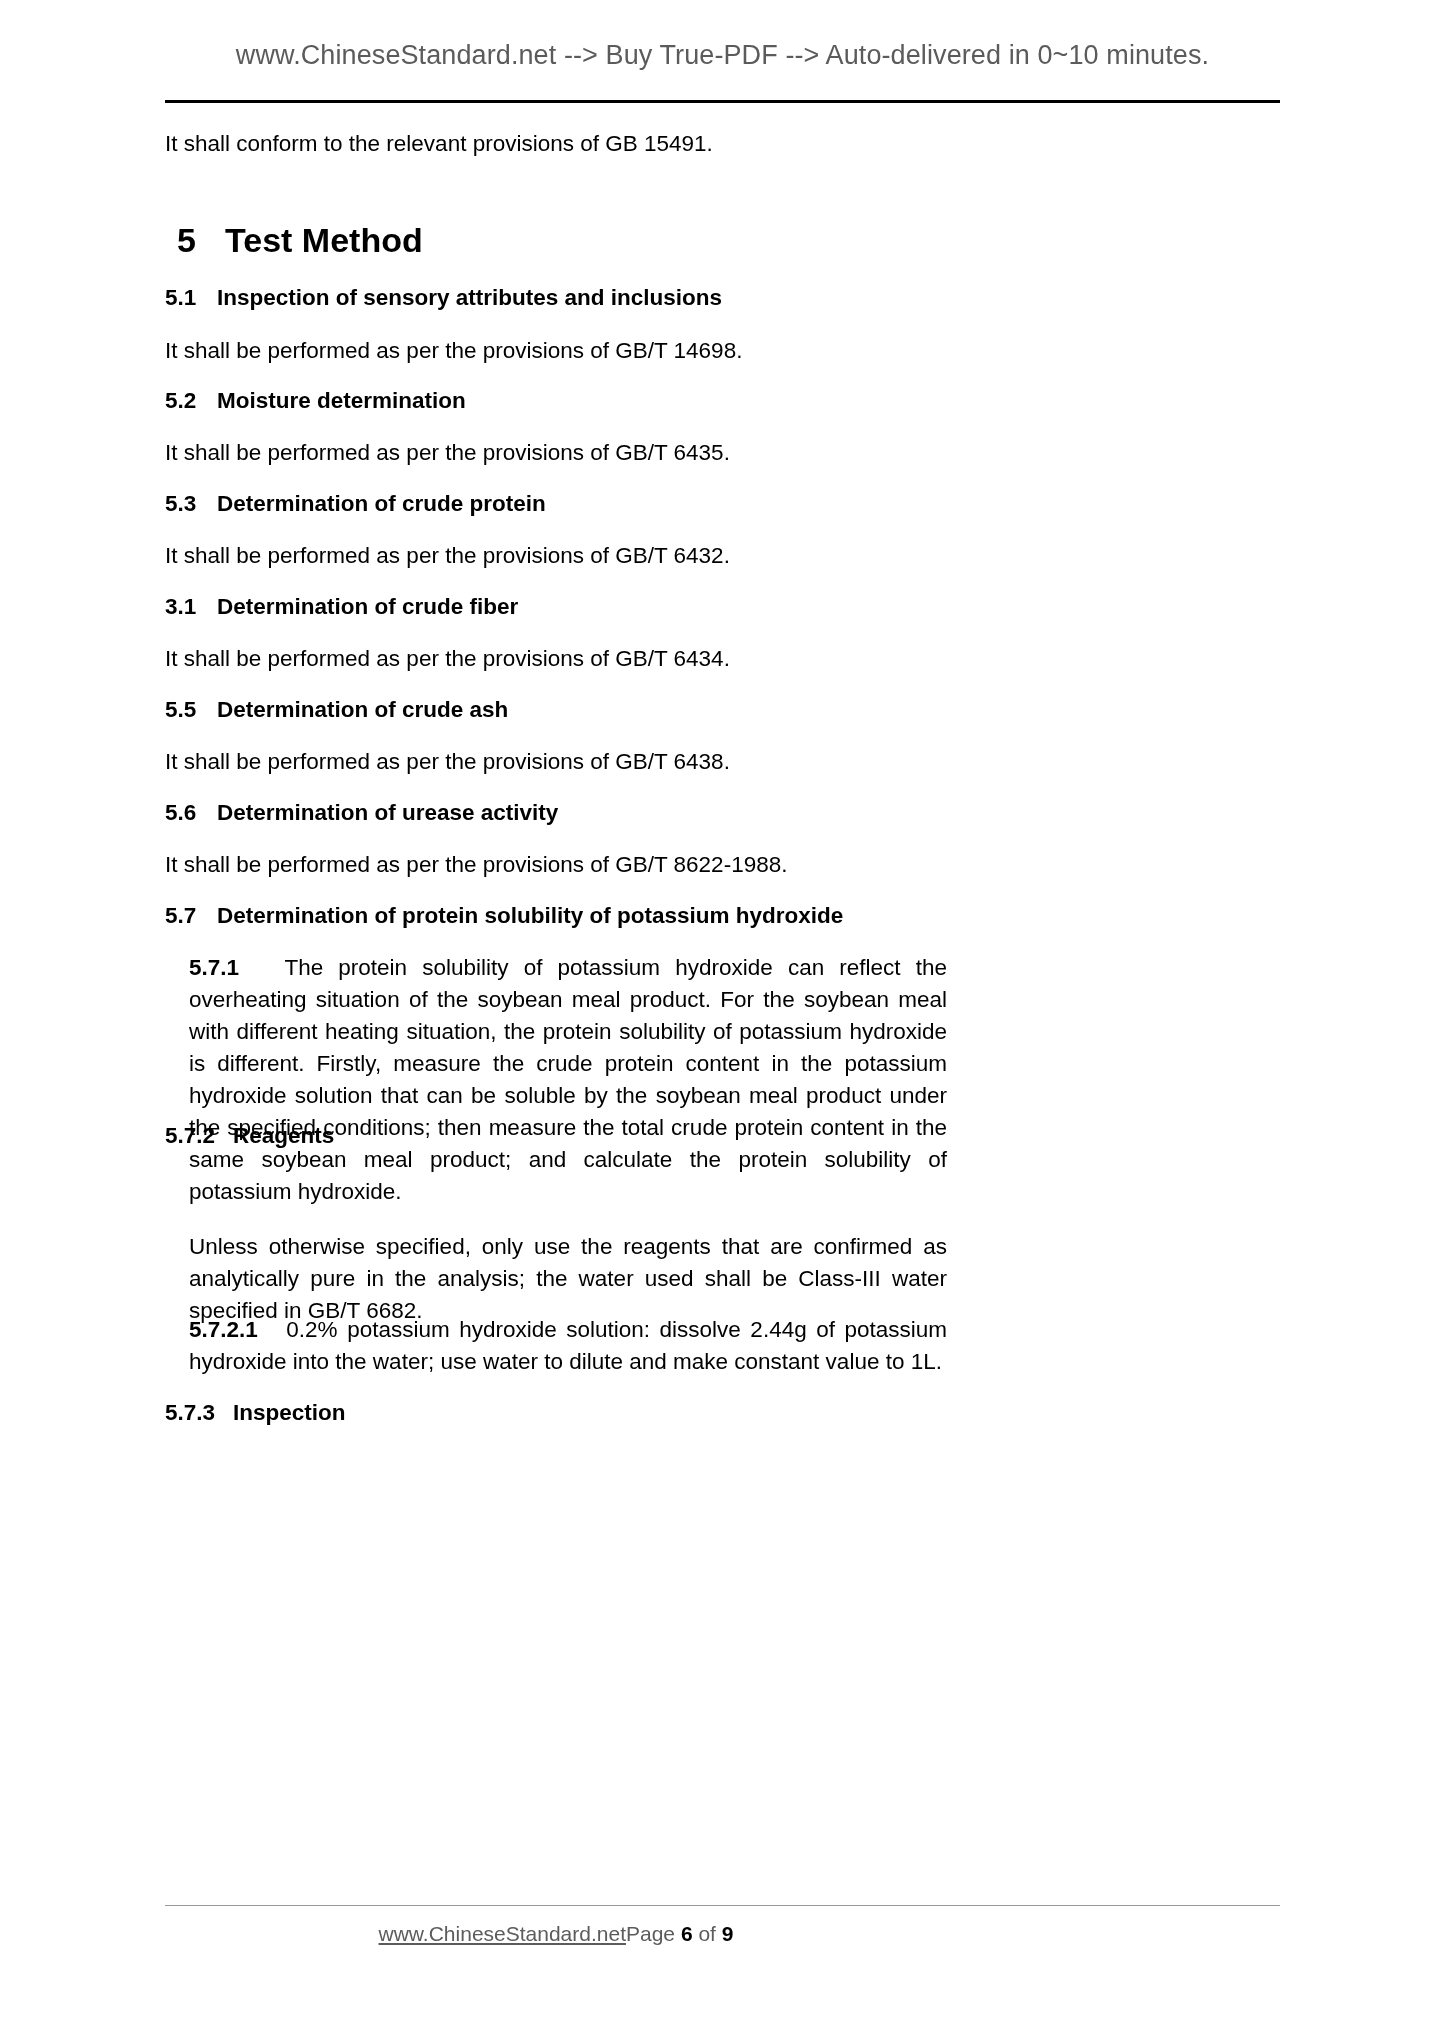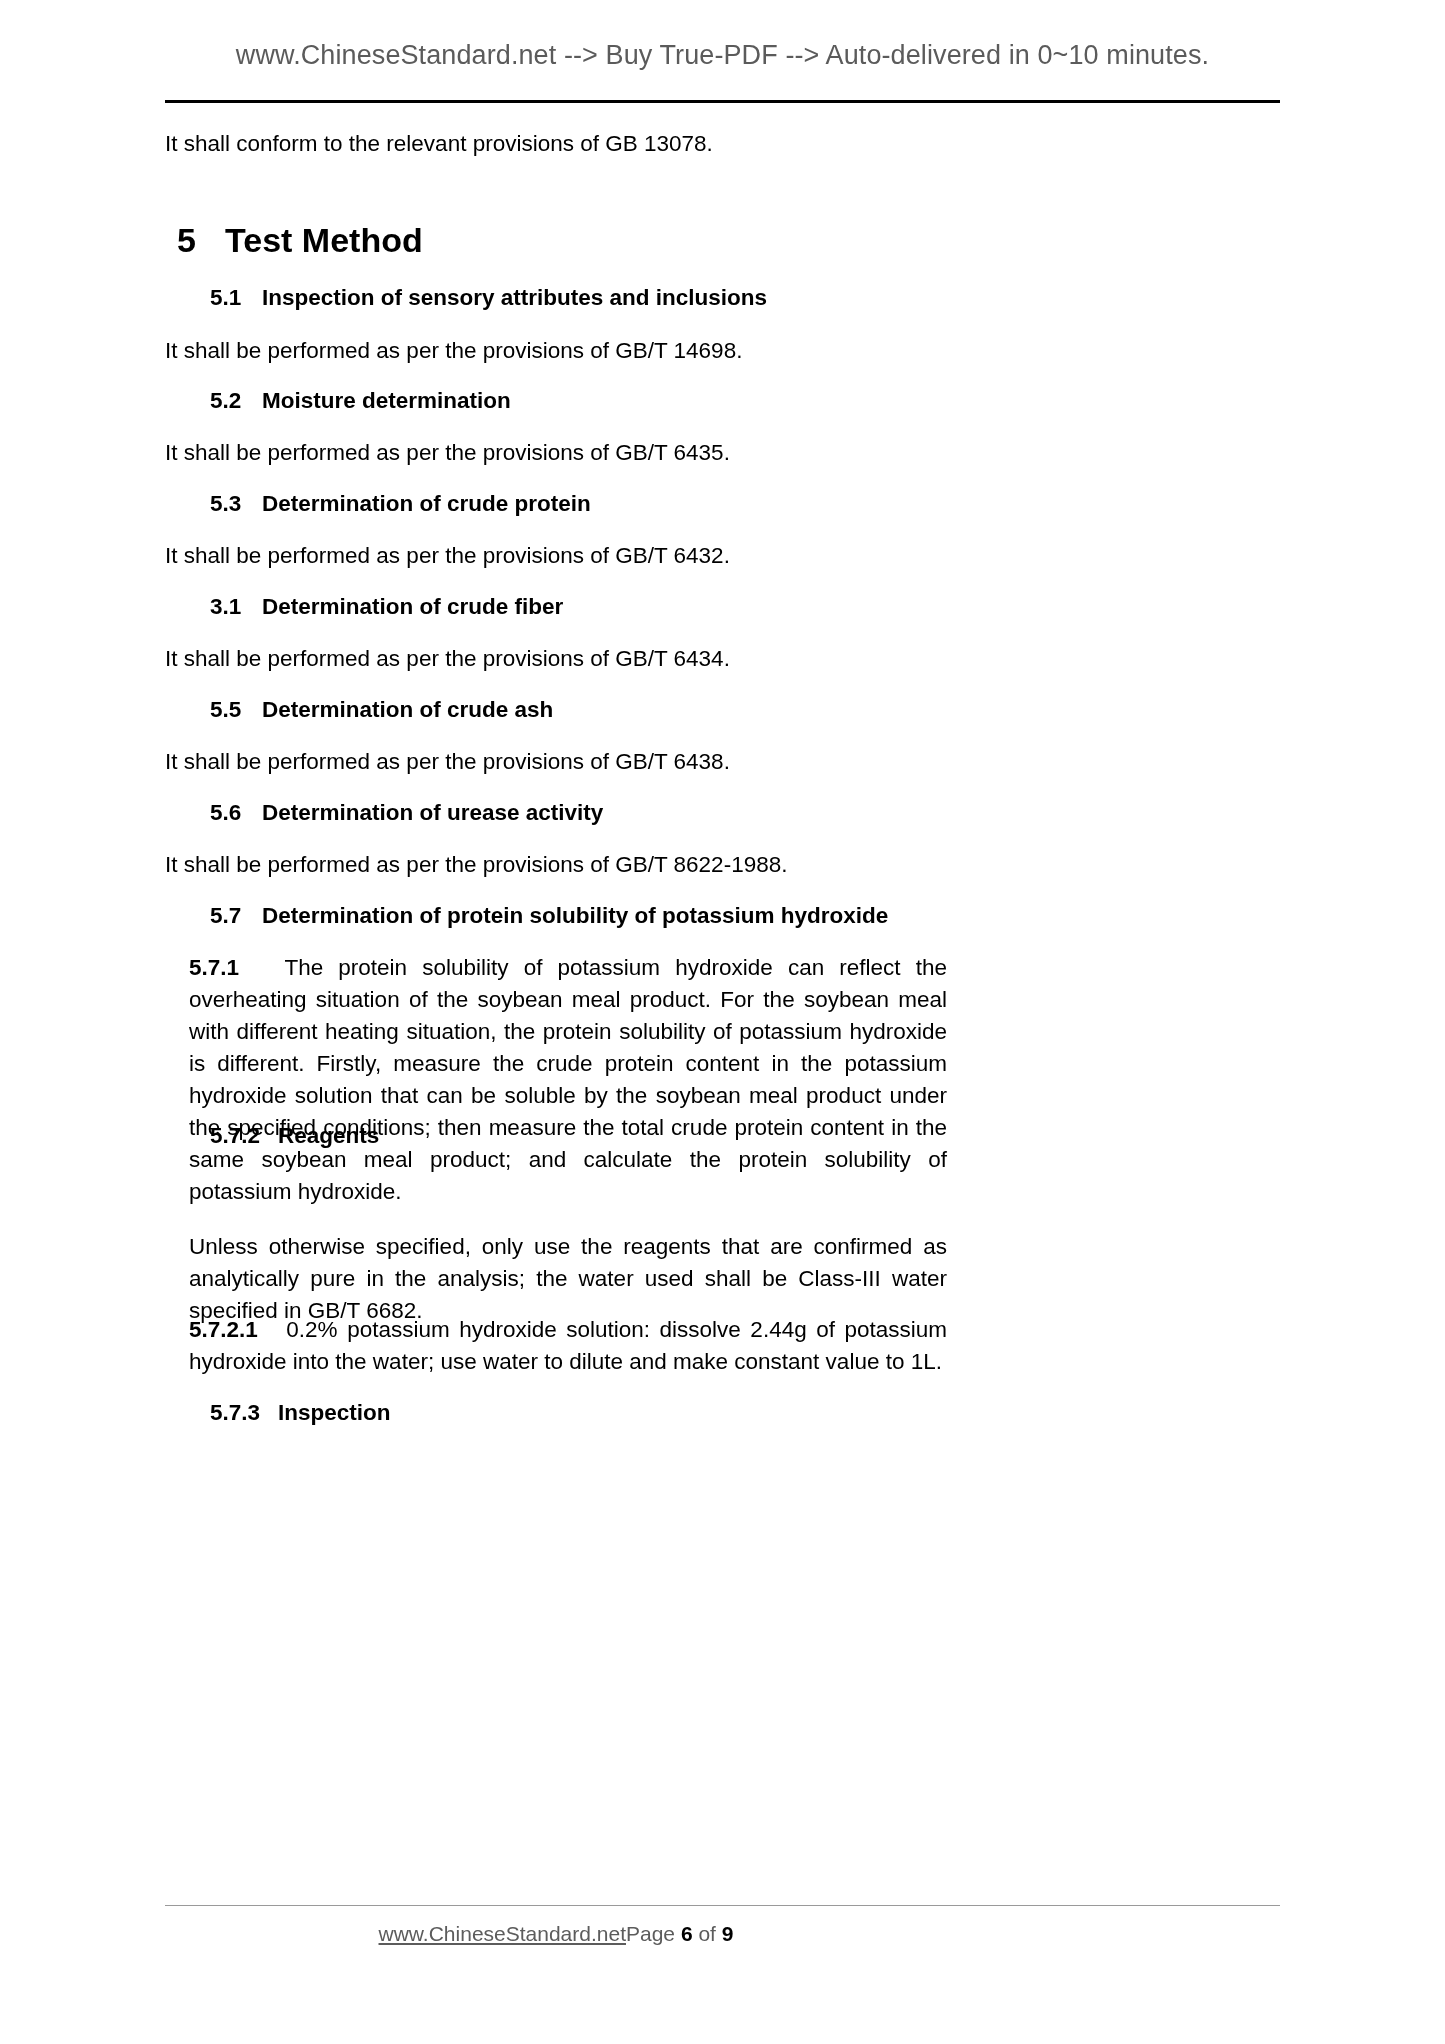--- a/index.html
+++ b/index.html
@@ -86,21 +86,20 @@
   .h2 {
     font-size: 22.5px;
     font-weight: bold;
     color: #000000;
     margin: 0;
     line-height: 1.3;
   }
   .h2 .num {
     display: inline-block;
     min-width: 52px;
-    margin-left: 45px;
   }
   .h3 .num {
     display: inline-block;
     min-width: 68px;
   }
 
   .lead-num {
     font-weight: bold;
   }
 
@@ -139,21 +138,21 @@
 <div class="page">
 
   <div class="header">
     <div class="header-promo">www.ChineseStandard.net --&gt; Buy True-PDF --&gt; Auto-delivered in 0~10 minutes.</div>
   </div>
   <div class="header-rule"></div>
 
   <div class="content">
 
     <div class="blk" style="top:0px;">
-      <p class="para">It shall conform to the relevant provisions of GB 13078.</p>
+      <p class="para">It shall conform to the relevant provisions of GB 15491.</p>
     </div>
 
     <div class="blk" style="top:80px;">
       <h1 class="h1">
         <span class="num">5</span><span>Test Method</span>
       </h1>
     </div>
 
     <div class="blk" style="top:155px;">
       <h2 class="h2">

